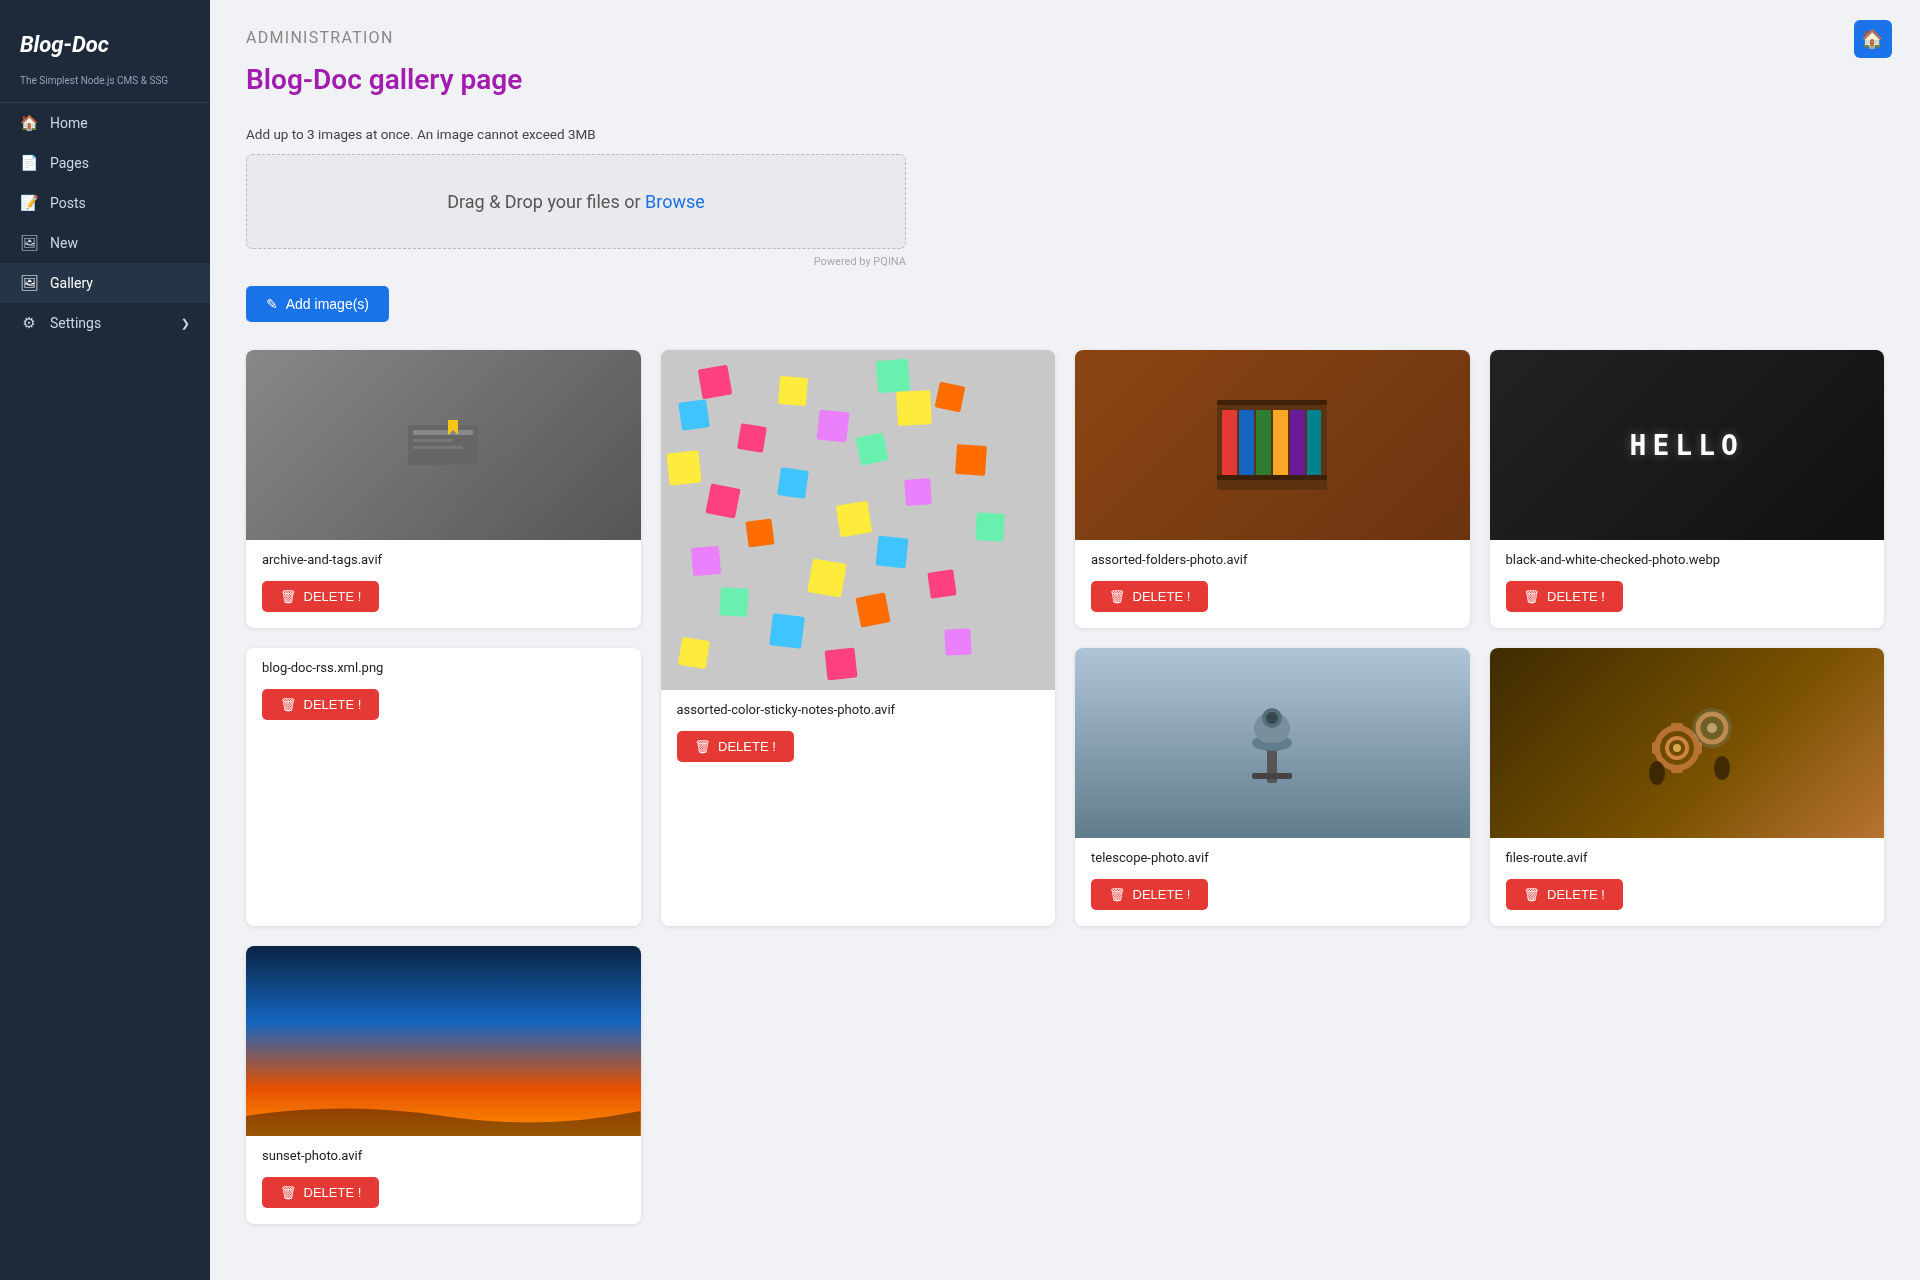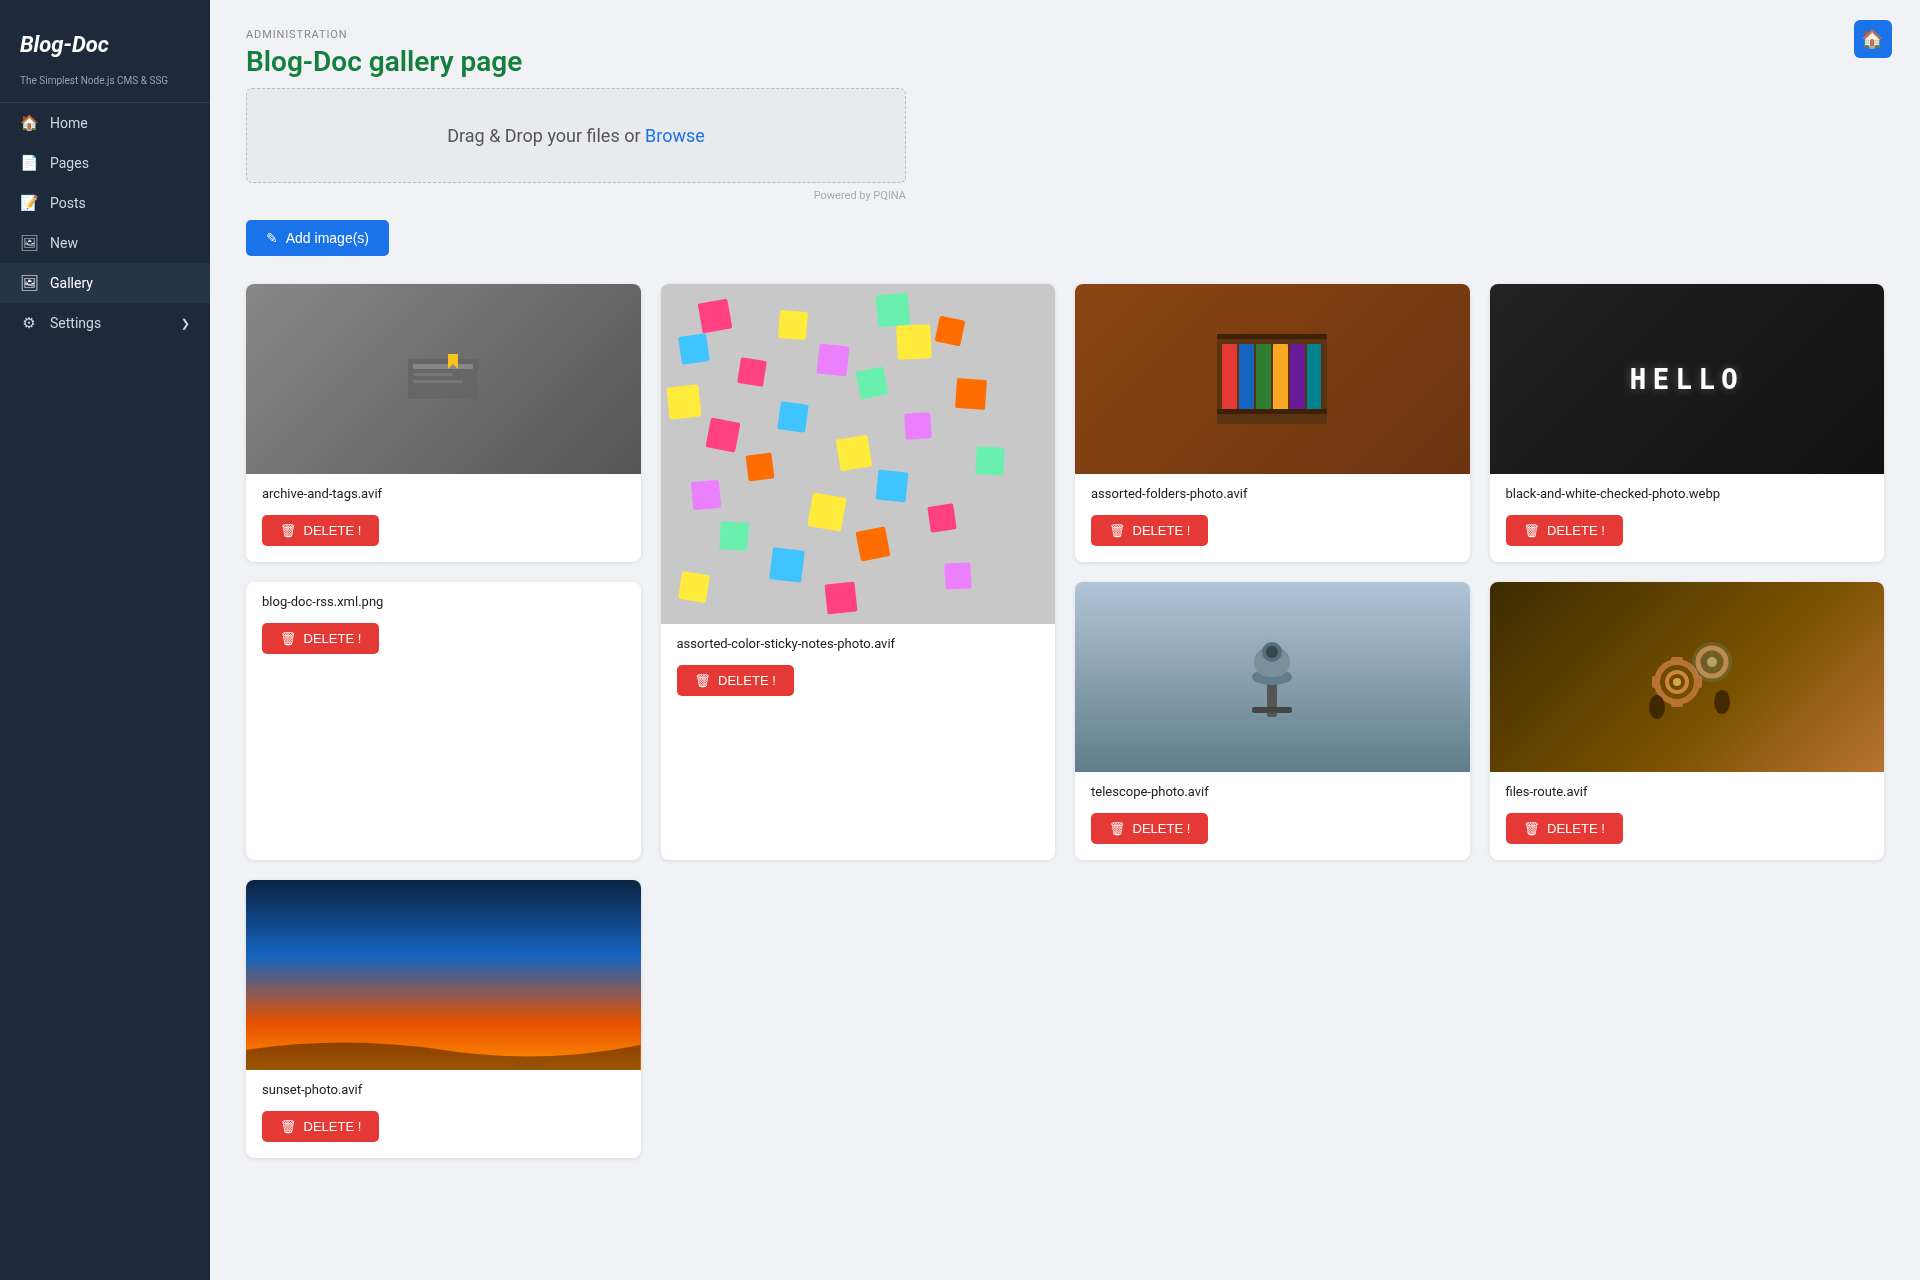--- a/index.html
+++ b/index.html
@@ -49,31 +49,31 @@
     .nav-item .nav-arrow { font-size: 11px; }
 
     
     #main {
       flex: 1;
       overflow-y: auto;
       padding: 28px 36px;
       background: #f0f2f5;
     }
     .admin-label {
-      font-size: 11px;
+      font-size: 16px;
       text-transform: uppercase;
       letter-spacing: 0.08em;
       color: #888;
-      margin-bottom: 4px;
+      margin-bottom: 16px;
     }
     .page-title {
       font-size: 28px;
       font-weight: 600;
-      color: #15803d;
-      margin-bottom: 10px;
+      color: #a21caf;
+      margin-bottom: 30px;
     }
     .upload-info {
       font-size: 13.5px;
       color: #444;
       margin-bottom: 12px;
     }
 
     
     .dropzone {
       background: #e8eaed;
@@ -216,20 +216,21 @@
     <span class="nav-icon">⚙</span>
     <span class="nav-label">Settings</span>
     <span class="nav-arrow">❯</span>
   </div>
 </nav>
 
 <main id="main">
   <div class="admin-label">ADMINISTRATION</div>
   <h1 class="page-title">Blog-Doc gallery page</h1>
 
+  <p class="upload-info">Add up to 3 images at once. An image cannot exceed 3MB</p>
 
   <div class="dropzone">
     <span>Drag &amp; Drop your files or</span>
     <a>Browse</a>
   </div>
   <div class="powered-by">Powered by PQINA</div>
 
   <button class="btn-add">
     <span>✎</span>
     <span>Add image(s)</span>

